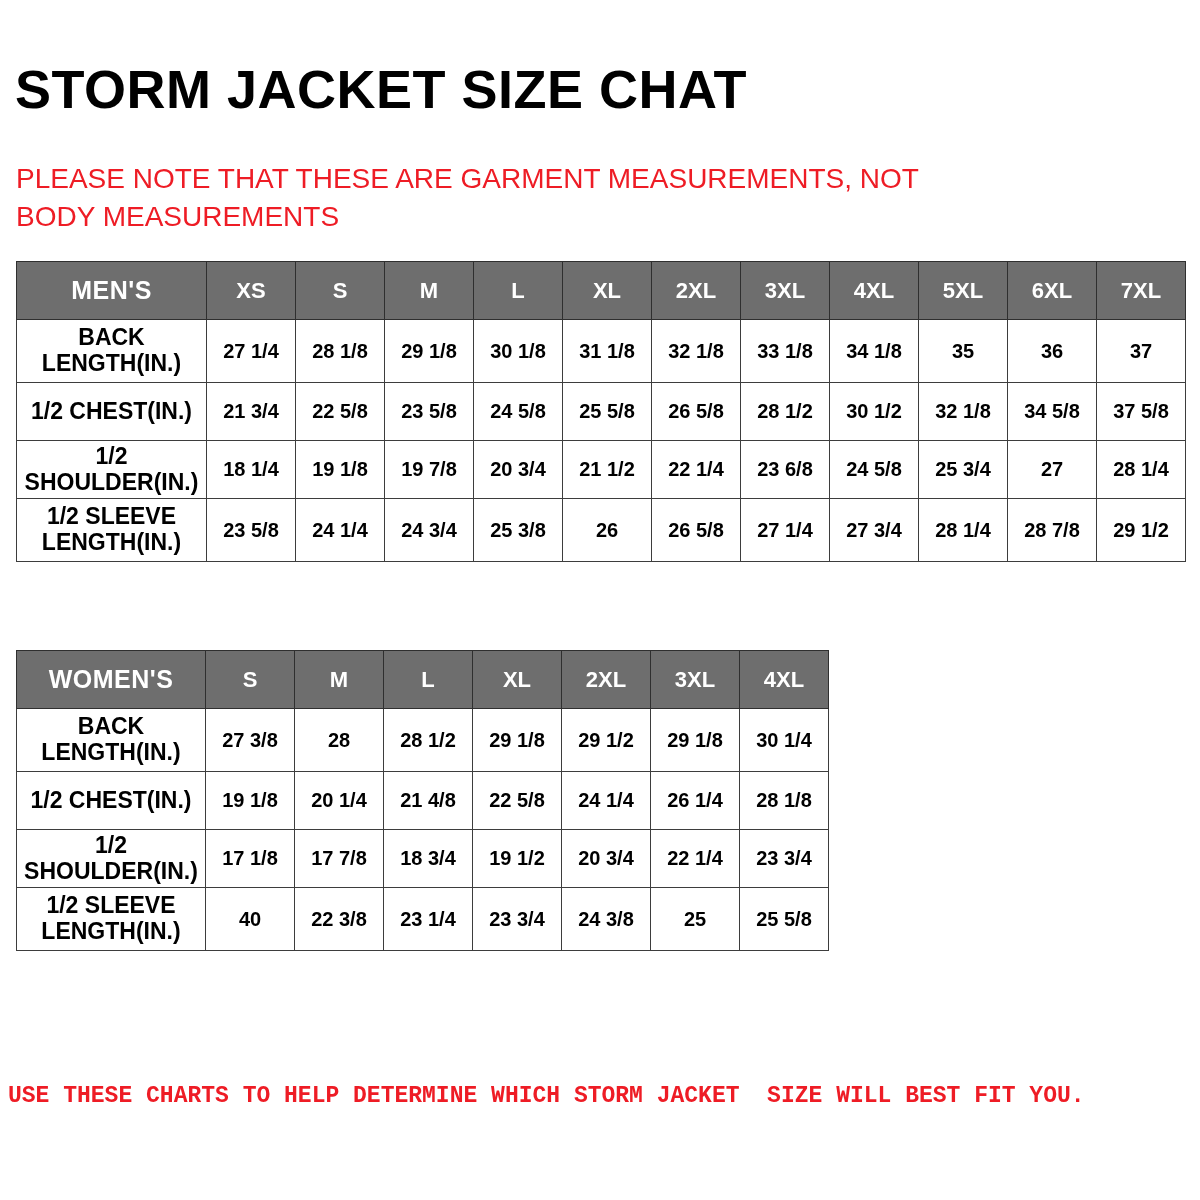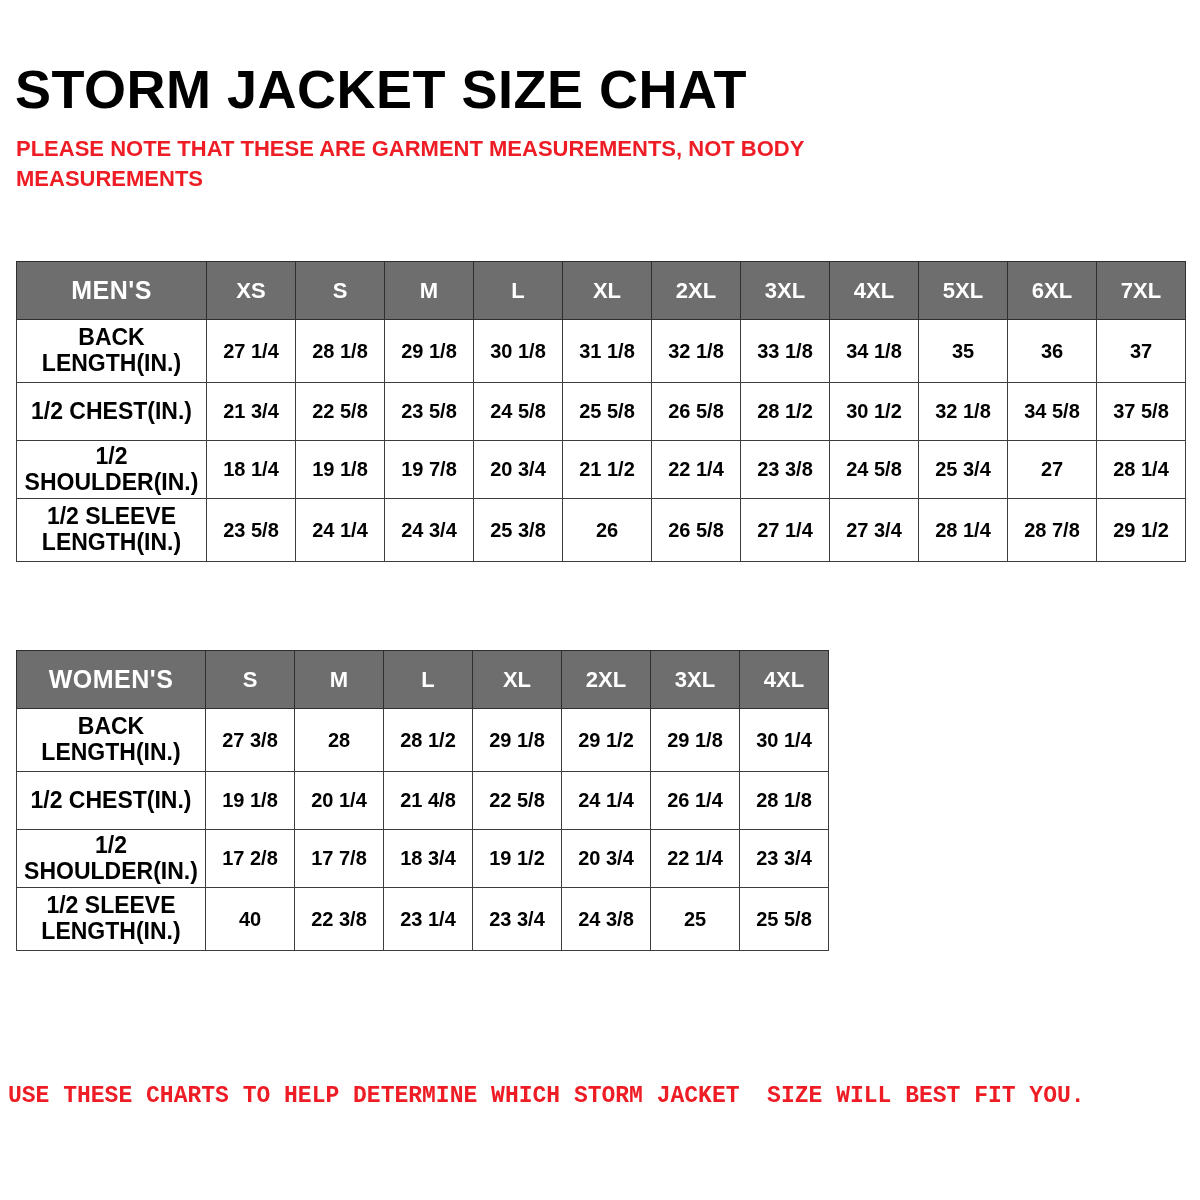--- a/index.html
+++ b/index.html
@@ -33,24 +33,24 @@
     letter-spacing: 0.5px;
     line-height: 1.0;
     white-space: nowrap;
     color: #000000;
   }
 
   
   .note {
     position: absolute;
     left: 16px;
-    top: 112px;
+    top: 132px;
     width: 980px;
-    font-size: 22px;
-    font-weight: bold;
+    font-size: 28px;
+    font-weight: normal;
     line-height: 1.35;
     color: #ee1c25;
     letter-spacing: 0px;
   }
 
   
   .sizetable {
     position: absolute;
     border-collapse: collapse;
     table-layout: fixed;
@@ -194,21 +194,21 @@
           <td>37 5/8</td>
         </tr>
         <tr>
           <td class="rowlabel"><span>1/2  SHOULDER(IN.)</span></td>
           <td>18 1/4</td>
           <td>19 1/8</td>
           <td>19 7/8</td>
           <td>20 3/4</td>
           <td>21 1/2</td>
           <td>22 1/4</td>
-          <td>23 3/8</td>
+          <td>23 6/8</td>
           <td>24 5/8</td>
           <td>25 3/4</td>
           <td>27</td>
           <td>28 1/4</td>
         </tr>
         <tr class="tall">
           <td class="rowlabel"><span>1/2  SLEEVE</span><br><span>LENGTH(IN.)</span></td>
           <td>23 5/8</td>
           <td>24 1/4</td>
           <td>24 3/4</td>
@@ -263,21 +263,21 @@
           <td>19 1/8</td>
           <td>20 1/4</td>
           <td>21 4/8</td>
           <td>22 5/8</td>
           <td>24 1/4</td>
           <td>26 1/4</td>
           <td>28 1/8</td>
         </tr>
         <tr>
           <td class="rowlabel"><span>1/2  SHOULDER(IN.)</span></td>
-          <td>17 2/8</td>
+          <td>17 1/8</td>
           <td>17 7/8</td>
           <td>18 3/4</td>
           <td>19 1/2</td>
           <td>20 3/4</td>
           <td>22 1/4</td>
           <td>23 3/4</td>
         </tr>
         <tr class="tall">
           <td class="rowlabel"><span>1/2  SLEEVE</span><br><span>LENGTH(IN.)</span></td>
           <td>40</td>

